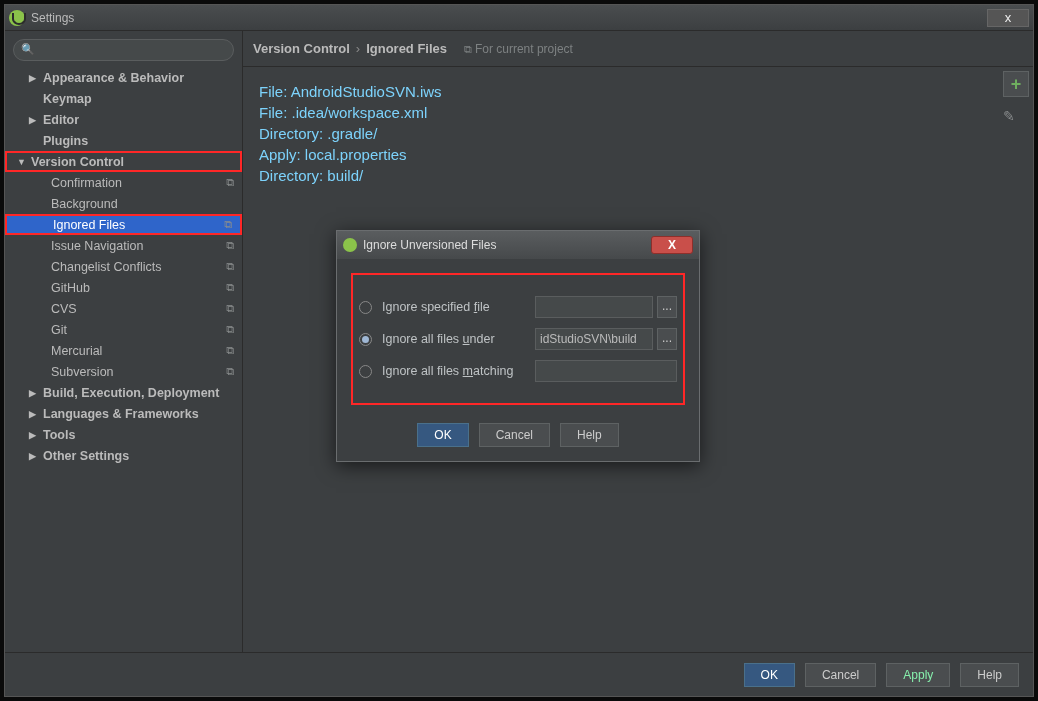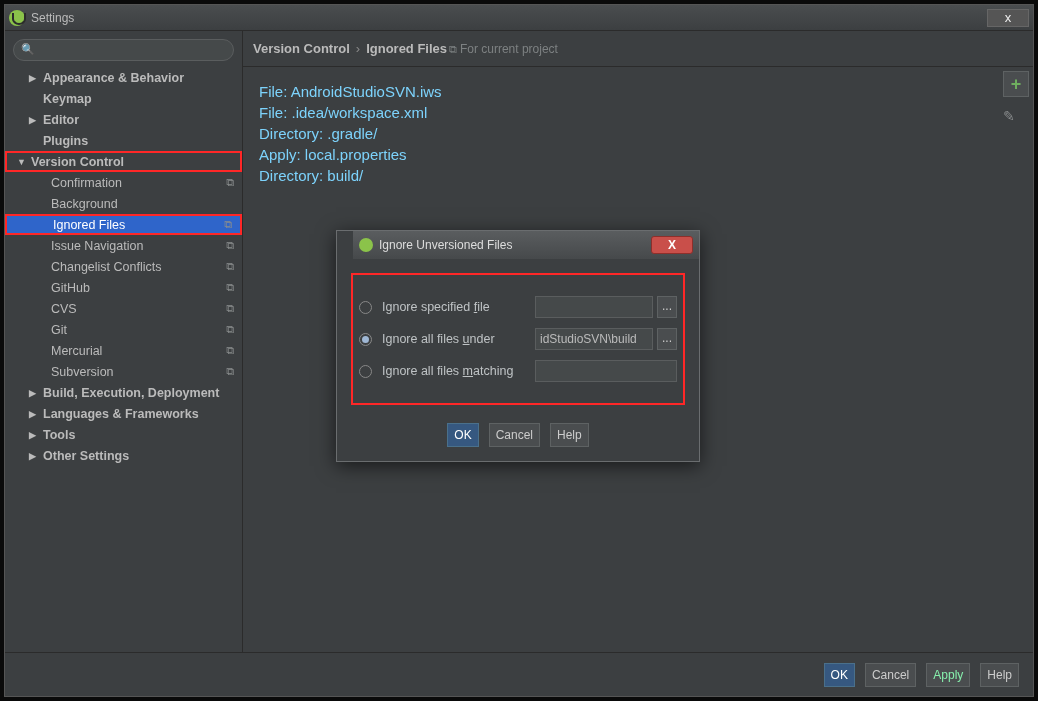--- a/index.html
+++ b/index.html
@@ -23,34 +23,34 @@
 .tree .row.bold{font-weight:bold;}
 .tree .row.lvl1{padding-left:24px;}
 .tree .row.lvl2{padding-left:46px;}
 .tree .row.sel{background:#2f65ca;color:#fff;}
 .tree .row .copy{position:absolute;right:8px;color:#8a8d8e;font-size:11px;}
 .hl-red{border:2px solid #ff2727;}
 .main { flex:1; display:flex; flex-direction:column; background:#3c3f41; position:relative;}
 .crumb { height:36px; display:flex; align-items:center; padding:0 10px; color:#bbb; font-size:13px; border-bottom:1px solid #2b2b2b;}
 .crumb b{font-weight:bold;}
 .crumb .sep{margin:0 6px;color:#888;}
-.crumb .proj{color:#7d8182;margin-left:2px;font-size:12px;}
+.crumb .proj{color:#7d8182;margin-left:17px;font-size:12px;}
 .crumb .proj .ic{font-size:11px;margin-right:3px;}
 .list { padding:14px 16px; color:#7dd3fc; font-size:15px; line-height:21px; flex:1; position:relative;}
 .toolbtns{position:absolute;right:4px;top:40px;display:flex;flex-direction:column;gap:10px;}
 .toolbtn{width:26px;height:26px;background:#4a4d4f;border:1px solid #5e6263;display:flex;align-items:center;justify-content:center;cursor:pointer;}
 .plus{color:#6fae5f;font-size:18px;font-weight:bold;line-height:1;}
 .pen{color:#8a8d8e;font-size:14px;}
 .footer{height:44px;border-top:1px solid #2b2b2b;display:flex;align-items:center;justify-content:flex-end;padding:0 14px;gap:10px;}
-.btn{height:24px;padding:0 6px;background:#4a4d4f;border:1px solid #5e6263;color:#ccc;font-size:12px;cursor:pointer;}
+.btn{height:24px;padding:0 16px;background:#4a4d4f;border:1px solid #5e6263;color:#ccc;font-size:12px;cursor:pointer;}
 .btn.primary{background:#365880;border-color:#4a708b;color:#fff;}
 .btn.disabled{color:#86efac;}
 
 .modal{position:absolute;left:336px;top:230px;width:364px;background:#3c3f41;border:1px solid #6a6d6f;box-shadow:0 4px 18px rgba(0,0,0,.6);}
-.modal .mtitle{height:28px;background:linear-gradient(#5a5d5f,#46494b);display:flex;align-items:center;padding:8px 6px;color:#ddd;font-size:12px;margin-left:16px;}
+.modal .mtitle{height:28px;background:linear-gradient(#5a5d5f,#46494b);display:flex;align-items:center;padding:8px 6px;color:#ddd;font-size:12px;}
 .modal .mtitle .app-icon{width:14px;height:14px;background:#8bc34a;border-radius:50%;margin-right:6px;}
 .modal .mtitle .mclose{margin-left:auto;width:42px;height:18px;background:#c94f4a;border-radius:3px;color:#fff;text-align:center;line-height:16px;font-weight:bold;font-size:12px;cursor:pointer;border:1px solid #8e2f2b;}
 .modal .mbody{padding:14px 14px 10px;}
 .radio-group{border:2px solid #ff2727;padding:16px 6px;}
 .rrow{display:flex;align-items:center;height:32px;color:#bfc3c5;font-size:12.5px;}
 .rrow .rad{width:13px;height:13px;border:1px solid #888;border-radius:50%;margin-right:10px;background:#3c3f41;position:relative;}
 .rrow .rad.on::after{content:"";position:absolute;left:2px;top:2px;width:7px;height:7px;background:#9fb7d4;border-radius:50%;}
 .rrow .lbl{flex:1;}
 .rrow .lbl u{text-decoration:underline;}
 .rrow .fld{width:118px;height:22px;background:#45494a;border:1px solid #5a5d5e;color:#bbb;font-size:12px;padding:0 4px;}

